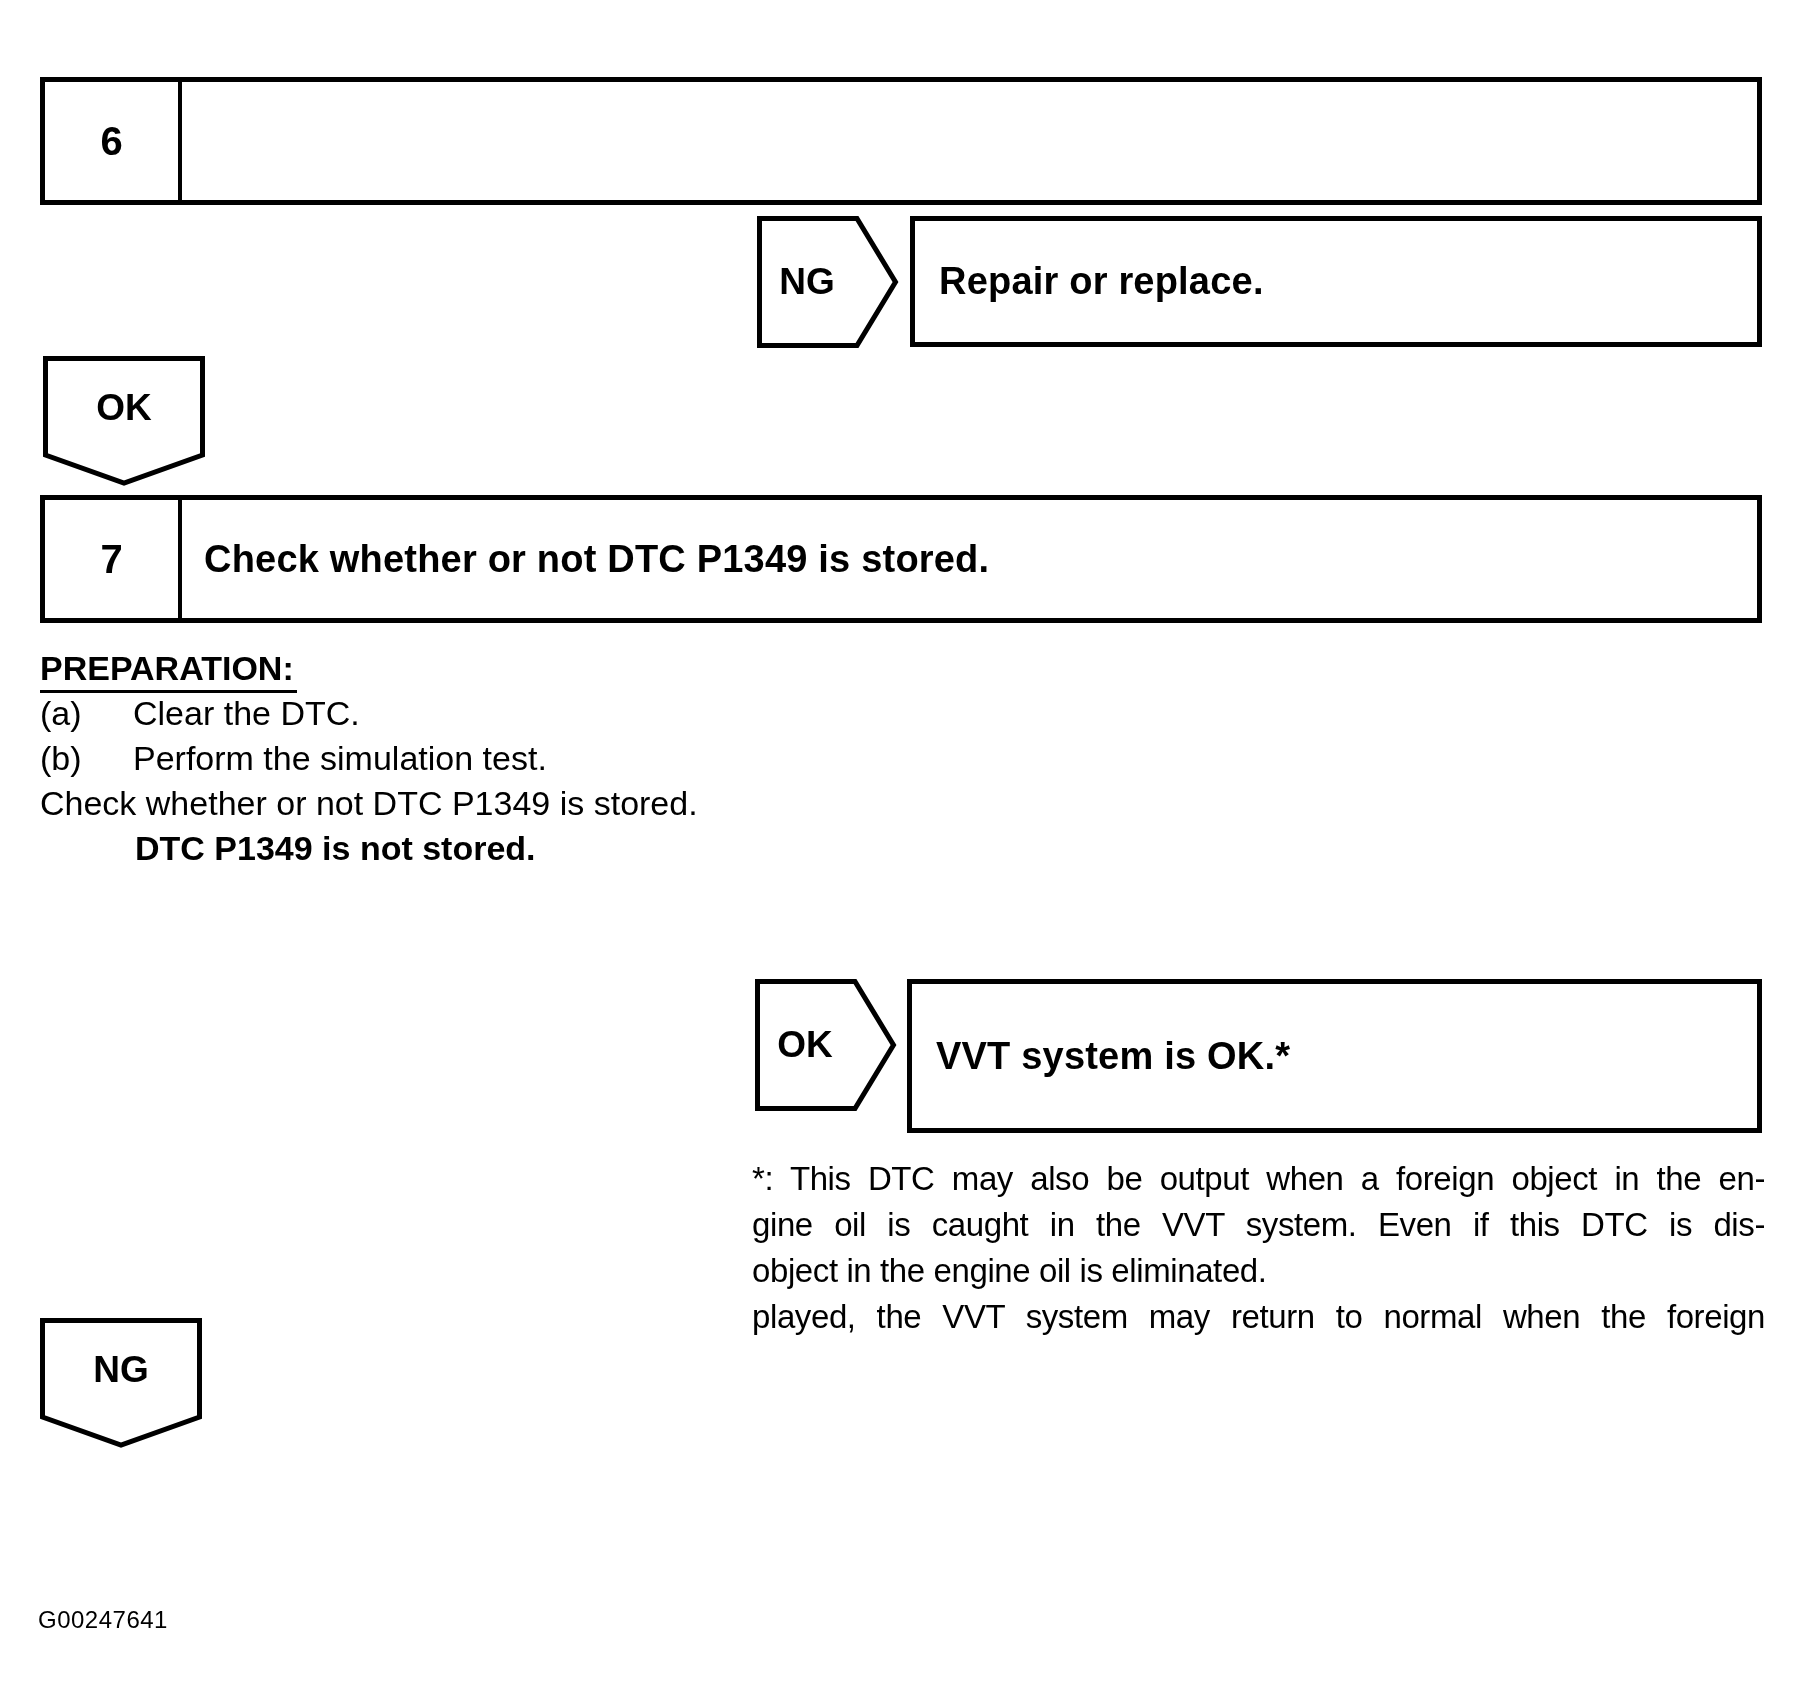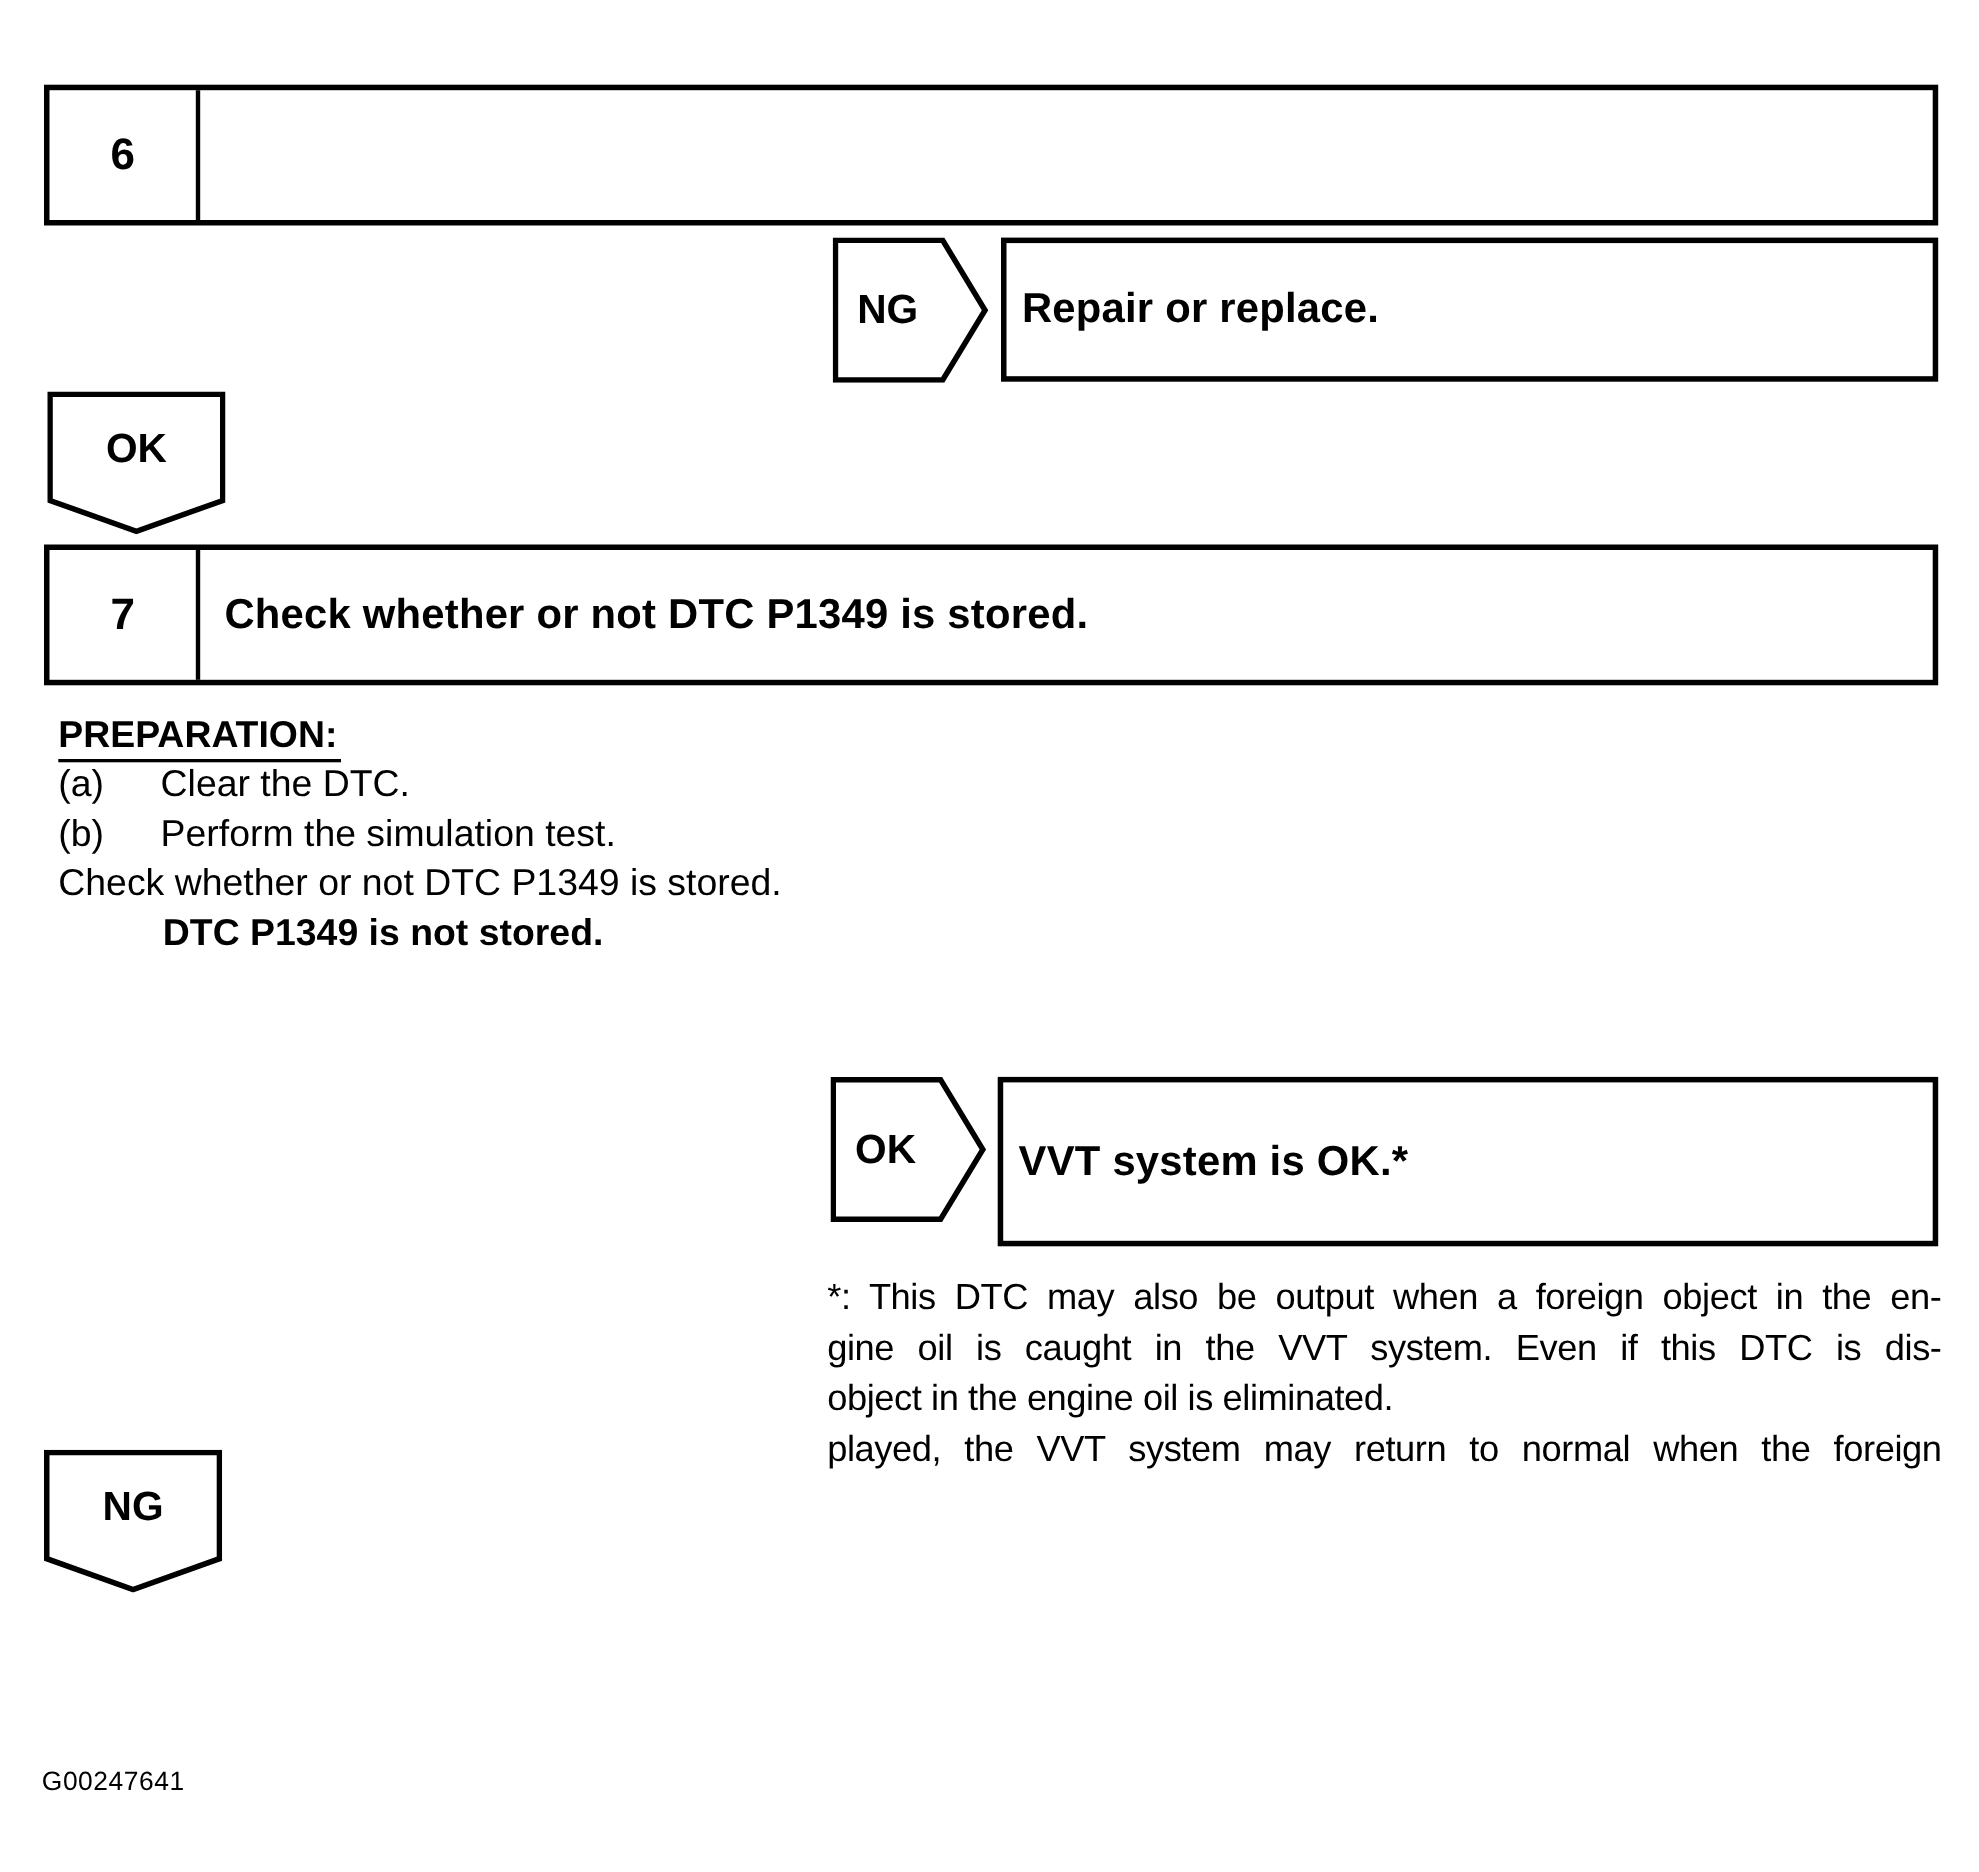--- a/index.html
+++ b/index.html
@@ -42,21 +42,21 @@
     letter-spacing: 0.2px;
   }
   
   .result-box {
     position: absolute;
     border: 5px solid #000;
     box-sizing: border-box;
     background: #fff;
     display: flex;
     align-items: center;
-    padding-left: 14px;
+    padding-left: 24px;
     font-weight: bold;
     font-size: 38px;
     letter-spacing: 0.2px;
   }
   
   .tag-right {
     position: absolute;
     width: 142px;
     height: 132px;
   }
@@ -92,21 +92,21 @@
   }
   
   .proc {
     position: absolute;
     left: 40px;
     top: 646px;
     width: 900px;
     font-size: 34px;
     line-height: 45px;
   }
-  .proc .line { height: 45px; margin-left: 13px; }
+  .proc .line { height: 45px; }
   .hdr { font-weight: bold; }
   .u {
     display: inline-block;
     border-bottom: 3px solid #000;
     padding: 0 3px 2px 0;
     line-height: 40px;
   }
   .item-marker { display: inline-block; width: 93px; }
   .indent-bold { padding-left: 95px; font-weight: bold; }
   

